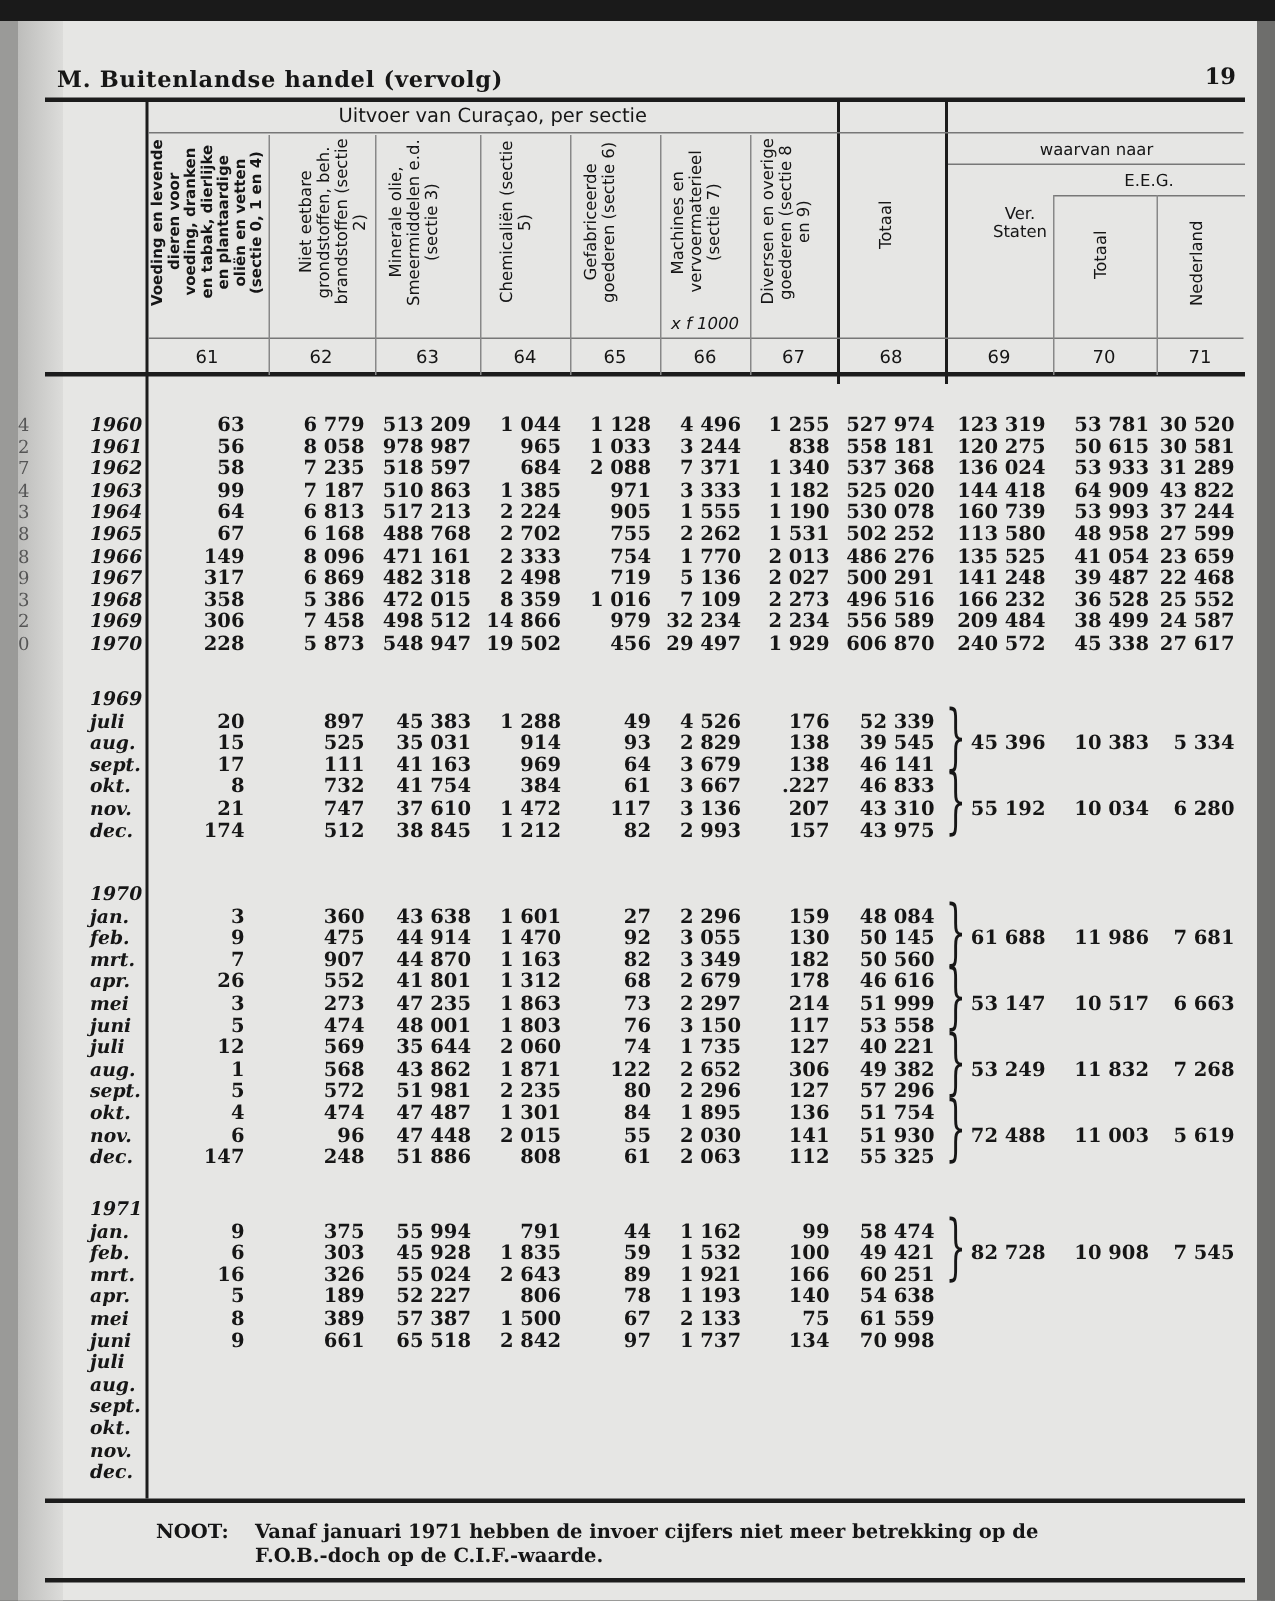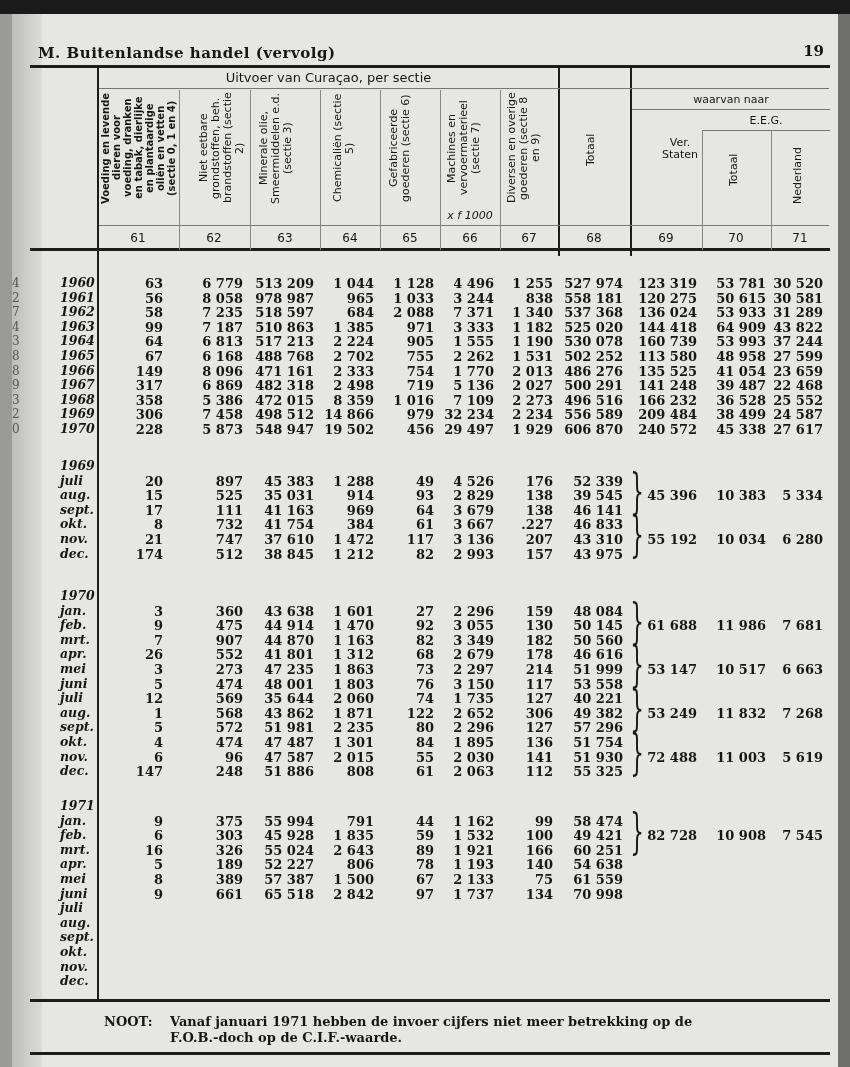--- a/index.html
+++ b/index.html
@@ -381,21 +381,21 @@
     <div class="num" style="top: 735px; font: bold 13px &quot;DejaVu Serif&quot;, serif; width: 70px; left: 173px;">474</div>
     <div class="num" style="top: 735px; font: bold 13px &quot;DejaVu Serif&quot;, serif; width: 70px; left: 244px;">47 487</div>
     <div class="num" style="top: 735px; font: bold 13px &quot;DejaVu Serif&quot;, serif; width: 70px; left: 304px;">1 301</div>
     <div class="num" style="top: 735px; font: bold 13px &quot;DejaVu Serif&quot;, serif; width: 70px; left: 364px;">84</div>
     <div class="num" style="top: 735px; font: bold 13px &quot;DejaVu Serif&quot;, serif; width: 70px; left: 424px;">1 895</div>
     <div class="num" style="top: 735px; font: bold 13px &quot;DejaVu Serif&quot;, serif; width: 70px; left: 483px;">136</div>
     <div class="num" style="top: 735px; font: bold 13px &quot;DejaVu Serif&quot;, serif; width: 70px; left: 553px;">51 754</div>
     <div class="label" style="top: 749.6px;">nov.</div>
     <div class="num" style="top: 749.6px; font: bold 13px &quot;DejaVu Serif&quot;, serif; width: 70px; left: 93px;">6</div>
     <div class="num" style="top: 749.6px; font: bold 13px &quot;DejaVu Serif&quot;, serif; width: 70px; left: 173px;">96</div>
-    <div class="num" style="top: 749.6px; font: bold 13px &quot;DejaVu Serif&quot;, serif; width: 70px; left: 244px;">47 587</div>
+    <div class="num" style="top: 749.6px; font: bold 13px &quot;DejaVu Serif&quot;, serif; width: 70px; left: 244px;">47 448</div>
     <div class="num" style="top: 749.6px; font: bold 13px &quot;DejaVu Serif&quot;, serif; width: 70px; left: 304px;">2 015</div>
     <div class="num" style="top: 749.6px; font: bold 13px &quot;DejaVu Serif&quot;, serif; width: 70px; left: 364px;">55</div>
     <div class="num" style="top: 749.6px; font: bold 13px &quot;DejaVu Serif&quot;, serif; width: 70px; left: 424px;">2 030</div>
     <div class="num" style="top: 749.6px; font: bold 13px &quot;DejaVu Serif&quot;, serif; width: 70px; left: 483px;">141</div>
     <div class="num" style="top: 749.6px; font: bold 13px &quot;DejaVu Serif&quot;, serif; width: 70px; left: 553px;">51 930</div>
     <div class="label" style="top: 764.2px;">dec.</div>
     <div class="num" style="top: 764.2px; font: bold 13px &quot;DejaVu Serif&quot;, serif; width: 70px; left: 93px;">147</div>
     <div class="num" style="top: 764.2px; font: bold 13px &quot;DejaVu Serif&quot;, serif; width: 70px; left: 173px;">248</div>
     <div class="num" style="top: 764.2px; font: bold 13px &quot;DejaVu Serif&quot;, serif; width: 70px; left: 244px;">51 886</div>
     <div class="num" style="top: 764.2px; font: bold 13px &quot;DejaVu Serif&quot;, serif; width: 70px; left: 304px;">808</div>

